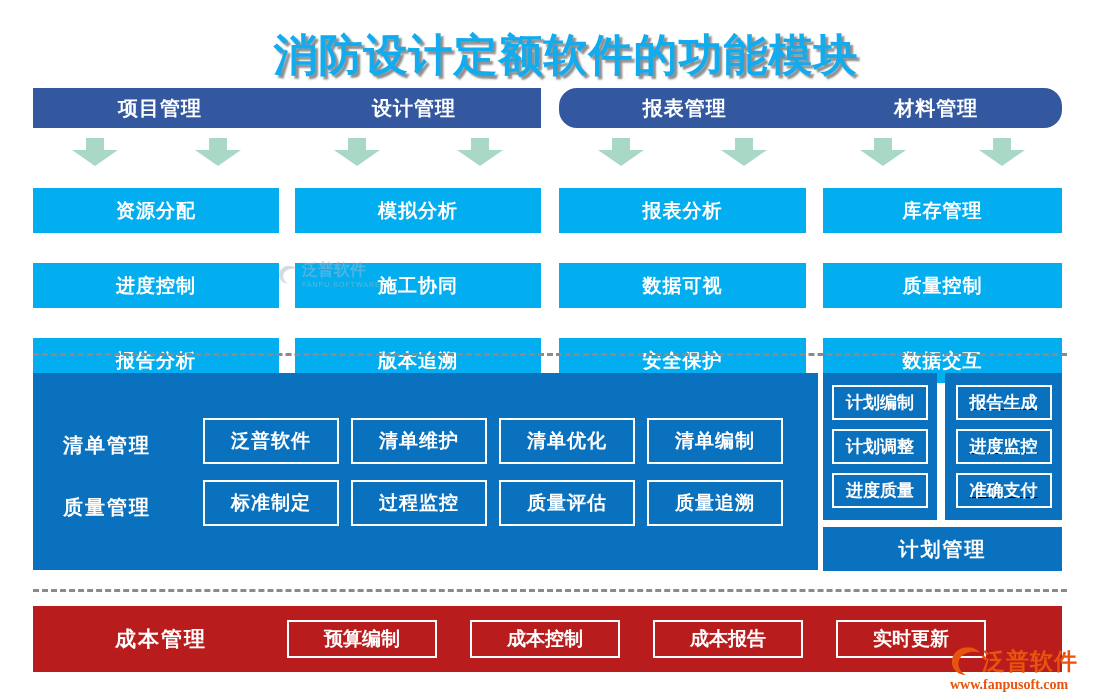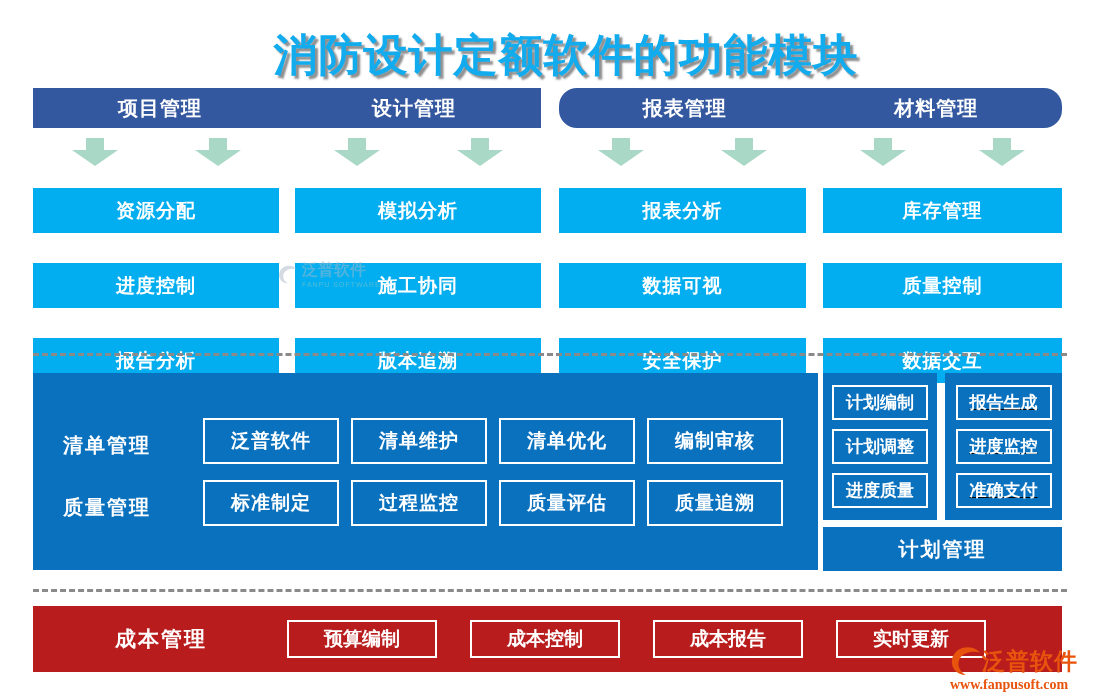--- a/index.html
+++ b/index.html
@@ -169,21 +169,21 @@
   </div>
 
   <div class="abs dash" id="dash1"></div>
 
   <div class="abs panel" id="main-panel">
     <div class="prow">
       <div class="plabel">清单管理</div>
       <div class="pbox">泛普软件</div>
       <div class="pbox">清单维护</div>
       <div class="pbox">清单优化</div>
-      <div class="pbox">编制审核</div>
+      <div class="pbox">清单编制</div>
     </div>
     <div class="prow">
       <div class="plabel">质量管理</div>
       <div class="pbox">标准制定</div>
       <div class="pbox">过程监控</div>
       <div class="pbox">质量评估</div>
       <div class="pbox">质量追溯</div>
     </div>
   </div>
 

